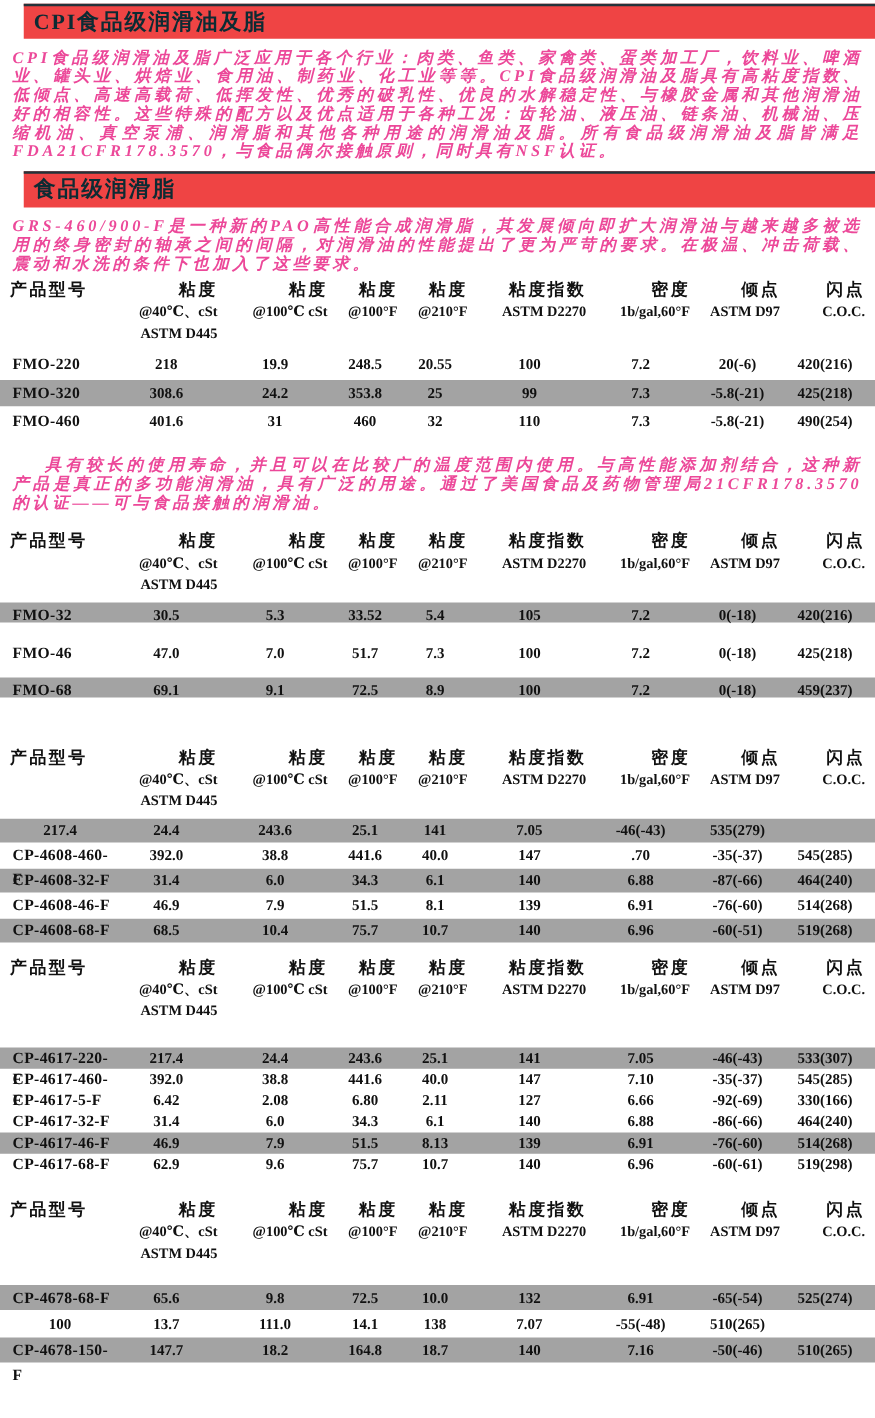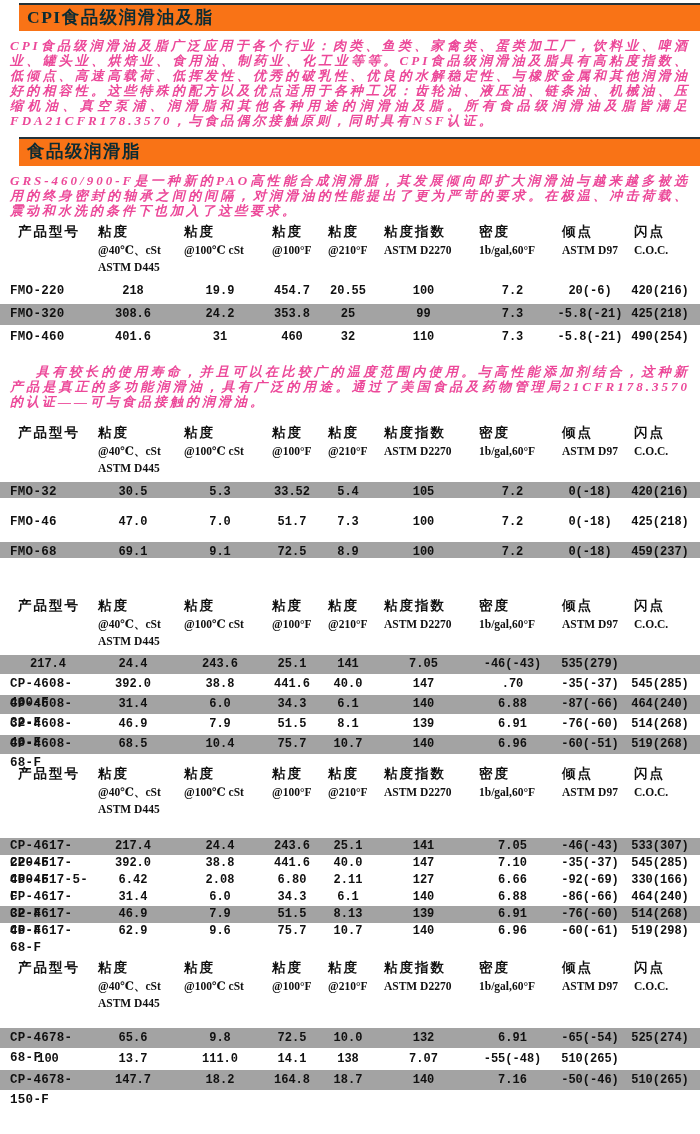--- a/index.html
+++ b/index.html
@@ -3,41 +3,41 @@
 <meta charset="utf-8">
 <style>
   html,body{margin:0;padding:0}
   body{
     width:700px;height:1134px;overflow:hidden;background:#ffffff;
     font-family:"Liberation Serif","DejaVu Serif",serif;
     font-weight:bold;color:#101010;
   }
   .title-bar{
     margin:3px 0 0 19px;height:23px;
-    background:#f97316;border-top:2px solid #23333a;
+    background:#ef4444;border-top:2px solid #23333a;
     padding:1px 0 2px 8px;font-size:17.5px;letter-spacing:1.5px;line-height:23px;
     color:#0c2b33;
   }
   .title-bar.second{margin-top:9px;border-top-width:2px;height:24px}
   .para{
     margin:7px 10px 0 10px;font-size:13px;line-height:15px;
     text-align:justify;letter-spacing:3px;color:#ec4899;font-style:italic;
   }
   .para.indented{text-indent:2em;margin-top:16px}
   
   .ptable{--cols:84px 86px 88px 56px 56px 95px 83px 72px 68px;}
-  .thead{display:grid;grid-template-columns:var(--cols);padding-left:14px}
-  .hcell{text-align:left}
+  .thead{display:grid;grid-template-columns:var(--cols);padding-left:4px}
+  .hcell{text-align:right}
   .hcell.c0{text-align:left;padding-left:4px}
   .hline.l0{font-size:13.5px;letter-spacing:2px;line-height:20px}
   .hline.l1,.hline.l2{font-size:11.5px;line-height:17px;letter-spacing:0}
   .trows{margin-top:5px}
   .trow{
     display:grid;grid-template-columns:var(--cols);
-    padding-left:6px;font-size:12px;font-family:Liberation Mono, monospace;
+    padding-left:6px;font-size:12px;
   }
   .trow.hl{background:#a3a3a3}
   .tcell{text-align:center}
   .tcell.c0{text-align:left;padding-left:4px;font-size:12.5px;letter-spacing:0.3px}
   .t0{margin-top:4px}
   .t0 .trow{height:21px;line-height:21px;margin-bottom:2px}
   .t1{margin-top:14px}
   .t1 .trow{height:16px;line-height:20px;margin-bottom:14px}
   .t2{margin-top:38px}
   .t2 .trow{height:19px;line-height:19px;margin-bottom:1px}
@@ -103,21 +103,21 @@
           <div class="hcell c8">
             <div class="hline l0">闪点</div>
             <div class="hline l1">C.O.C.</div>
           </div>
         </div>
         <div class="trows">
           <div class="trow">
             <div class="tcell c0">FMO-220</div>
             <div class="tcell c1">218</div>
             <div class="tcell c2">19.9</div>
-            <div class="tcell c3">454.7</div>
+            <div class="tcell c3">248.5</div>
             <div class="tcell c4">20.55</div>
             <div class="tcell c5">100</div>
             <div class="tcell c6">7.2</div>
             <div class="tcell c7">20(-6)</div>
             <div class="tcell c8">420(216)</div>
           </div>
           <div class="trow hl">
             <div class="tcell c0">FMO-320</div>
             <div class="tcell c1">308.6</div>
             <div class="tcell c2">24.2</div>

